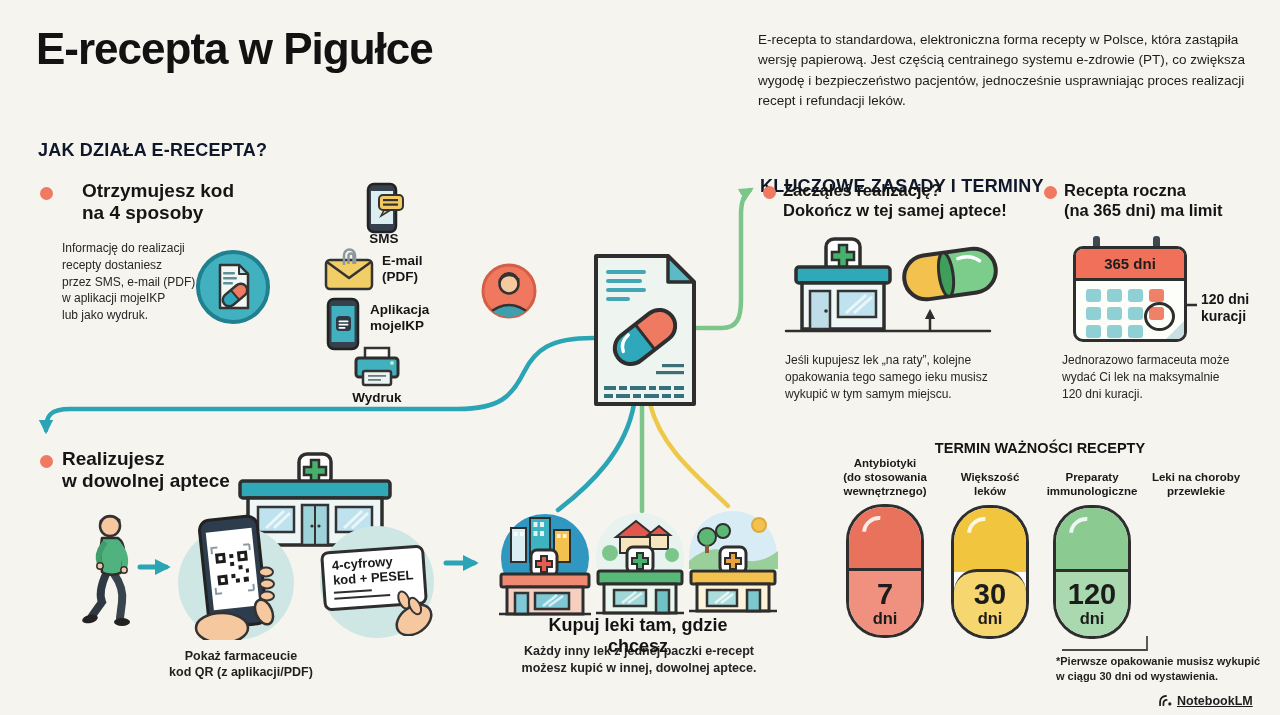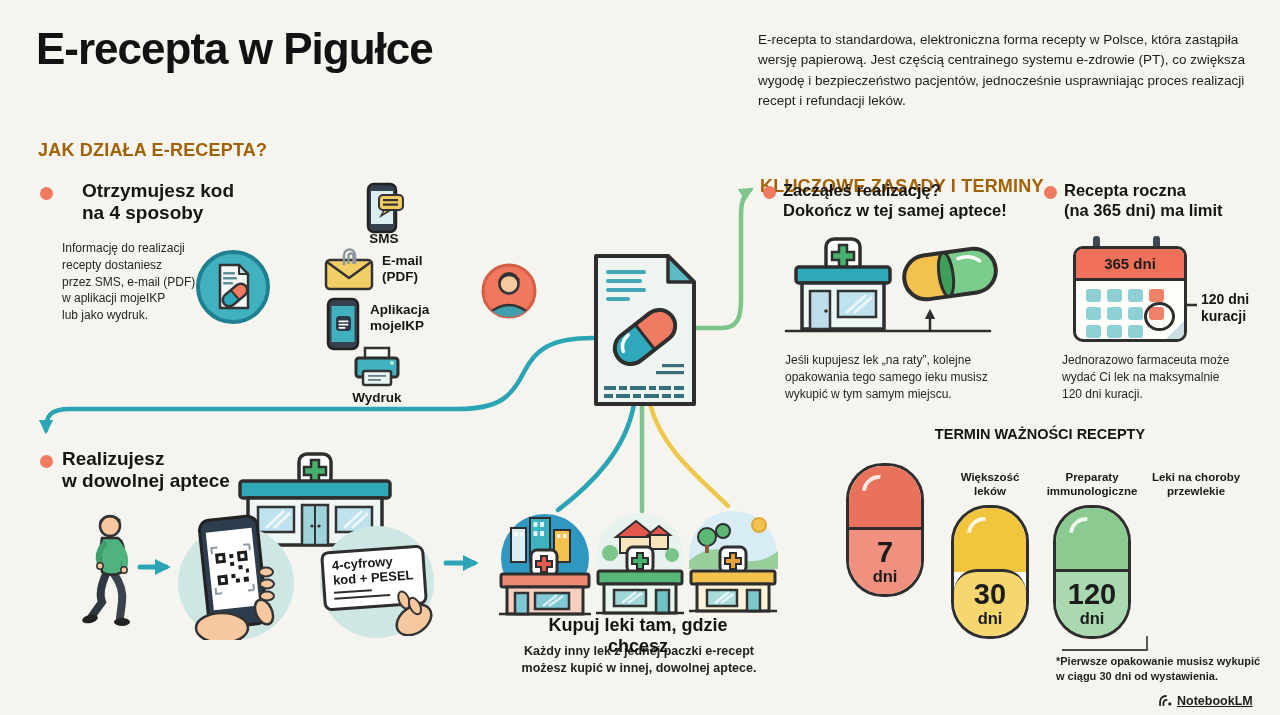--- a/index.html
+++ b/index.html
@@ -3,35 +3,35 @@
 <meta charset="utf-8">
 <title>E-recepta w Pigułce</title>
 <style>
   html,body{margin:0;padding:0;}
   body{font-family:"Liberation Sans","DejaVu Sans",sans-serif;background:#e9e7e0;}
   #canvas{position:relative;width:1280px;height:715px;background:#f6f4ee;overflow:hidden;margin:0 auto;}
   .abs{position:absolute;}
   .pre{white-space:pre-line;}
   .title{font-size:44px;font-weight:800;letter-spacing:-1px;color:#121212;line-height:1.05;}
   .intro{font-size:13.5px;font-weight:500;color:#1c1c1c;line-height:1.5;}
-  .sec-head{font-size:18px;font-weight:800;color:#a16207;letter-spacing:.2px;}
+  .sec-head{font-size:18px;font-weight:800;color:#0f172a;letter-spacing:.2px;}
   .bullet{width:13px;height:13px;border-radius:50%;background:#ef7a5f;}
   .b-title-l{font-size:19px;font-weight:800;color:#151515;line-height:1.18;}
   .b-title-r{font-size:16.5px;font-weight:800;color:#151515;line-height:1.2;}
   .desc{font-size:12px;font-weight:500;color:#262626;line-height:1.4;}
   .chan-label{font-size:13.5px;font-weight:800;color:#161616;line-height:1.15;}
   .cap-col{text-align:center;}
   .cap-label{font-size:11.5px;font-weight:700;color:#1a1a1a;line-height:1.2;}
   .cap{position:relative;width:72px;height:128px;border:3.5px solid #2e2e2e;border-radius:37px;overflow:hidden;margin:6px auto 0;background:#fff;}
   .cap::after{content:"";position:absolute;top:9px;left:13px;width:26px;height:26px;border:4px solid rgba(255,255,255,.85);border-color:rgba(255,255,255,.85) transparent transparent transparent;border-radius:50%;transform:rotate(-40deg);}
   .cap-top{position:absolute;top:0;left:0;right:0;height:50%;}
   .cap-bot{position:absolute;bottom:0;left:0;right:0;height:50%;border-top:3.5px solid #2e2e2e;display:flex;flex-direction:column;align-items:center;justify-content:center;gap:1px;}
   .cap-val{font-size:29px;font-weight:800;color:#1c1c1c;line-height:1;}
   .cap-unit{font-size:16.5px;font-weight:800;color:#1c1c1c;line-height:1.05;}
-  .validity-head{font-size:14.5px;font-weight:800;color:#141414;text-align:center;}
+  .validity-head{font-size:14.5px;font-weight:800;color:#141414;text-align:center;margin-top:14px;}
   .footnote{font-size:11px;font-weight:700;color:#1f1f1f;line-height:1.35;}
   .caption{font-size:12.5px;font-weight:600;color:#1f1f1f;line-height:1.3;text-align:center;}
   .buy-title{font-size:18px;font-weight:800;color:#141414;text-align:center;}
   .buy-desc{font-size:12.5px;font-weight:600;color:#232323;line-height:1.35;text-align:center;}
   .callout{font-size:14px;font-weight:800;color:#161616;line-height:1.2;}
   
   .cal-body{position:absolute;top:10px;left:0;width:108px;height:90px;background:#fdfdf9;border:3px solid #2e2e2e;border-radius:10px;overflow:hidden;}
   .cal-head{height:29px;background:#f07059;border-bottom:3px solid #2e2e2e;text-align:center;line-height:29px;font-size:15px;font-weight:800;color:#1d1d1d;}
   .cal-sq{position:absolute;width:15px;height:13px;border-radius:3px;background:#8fd0d4;}
   .cal-sq.red{background:#ef8169;}
@@ -254,20 +254,23 @@
   </div>
   <div class="abs callout pre" style="left:1201px;top:291px;">120 dni
 kuracji</div>
   <div class="abs desc pre" style="left:1062px;top:352px;width:220px;">Jednorazowo farmaceuta może
 wydać Ci lek na maksymalnie
 120 dni kuracji.</div>
 
   <div class="abs validity-head" style="left:830px;top:426px;width:420px;">TERMIN WAŻNOŚCI RECEPTY</div>
 
   <div class="abs cap-col" style="left:830px;top:457px;width:110px;">
+    <div class="cap-label pre">Antybiotyki
+(do stosowania
+wewnętrznego)</div>
     <div class="cap">
       <div class="cap-top" style="background: rgb(232, 114, 92);"></div>
       <div class="cap-bot" style="background: rgb(240, 145, 128);">
         <div class="cap-val">7</div>
         <div class="cap-unit">dni</div>
       </div>
     </div>
   </div>
   <div class="abs cap-col" style="left:935px;top:471px;width:110px;">
     <div class="cap-label pre">Większość
@@ -379,20 +382,22 @@
       <div class="pesel-line" style="width:38px;"></div>
       <div class="pesel-line" style="width:56px;"></div>
     </div>
     <svg class="abs" style="left:0;top:0;" width="122" height="118" viewBox="0 0 122 118">
       <ellipse cx="98" cy="102" rx="19" ry="13" fill="#f6c8a0" stroke="#333" stroke-width="2.5" transform="rotate(-35 98 102)"></ellipse>
       <ellipse cx="88" cy="82" rx="5" ry="9" fill="#f6c8a0" stroke="#333" stroke-width="2" transform="rotate(-22 88 82)"></ellipse>
       <ellipse cx="99" cy="88" rx="5" ry="9" fill="#f6c8a0" stroke="#333" stroke-width="2" transform="rotate(-28 99 88)"></ellipse>
     </svg>
   </div>
 
+  <div class="abs caption pre" style="left:152px;top:648px;width:178px;">Pokaż farmaceucie
+kod QR (z aplikacji/PDF)</div>
 
   <svg class="abs" style="left:497px;top:512px;" width="96" height="104" viewBox="0 0 96 104">
     <circle cx="48" cy="46" r="44" fill="#2f97c0"></circle>
     <g stroke="#2e2e2e" stroke-width="2">
       <rect x="14" y="16" width="15" height="34" fill="#d9edf3"></rect>
       <rect x="33" y="6" width="20" height="44" fill="#3db3c1"></rect>
       <rect x="57" y="18" width="16" height="32" fill="#f2c14e"></rect>
     </g>
     <g fill="#fff" opacity=".85">
       <rect x="36.5" y="10" width="4" height="5"></rect>

